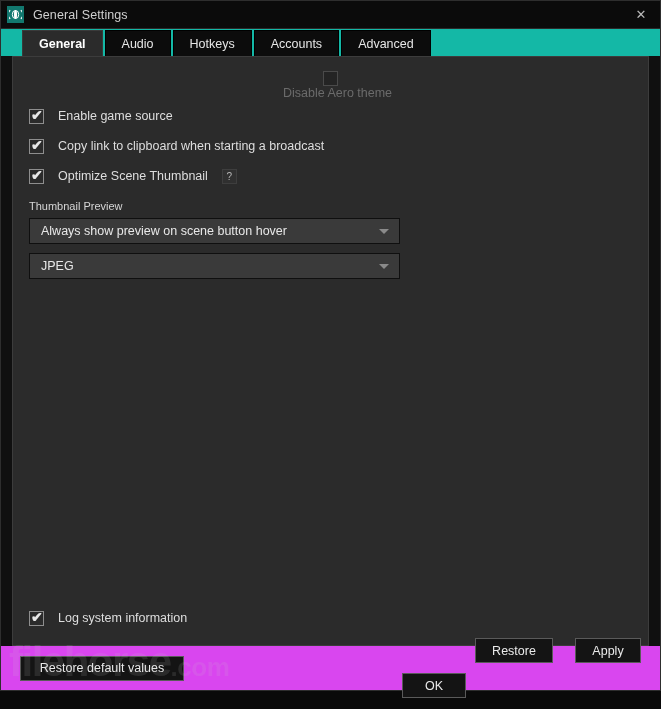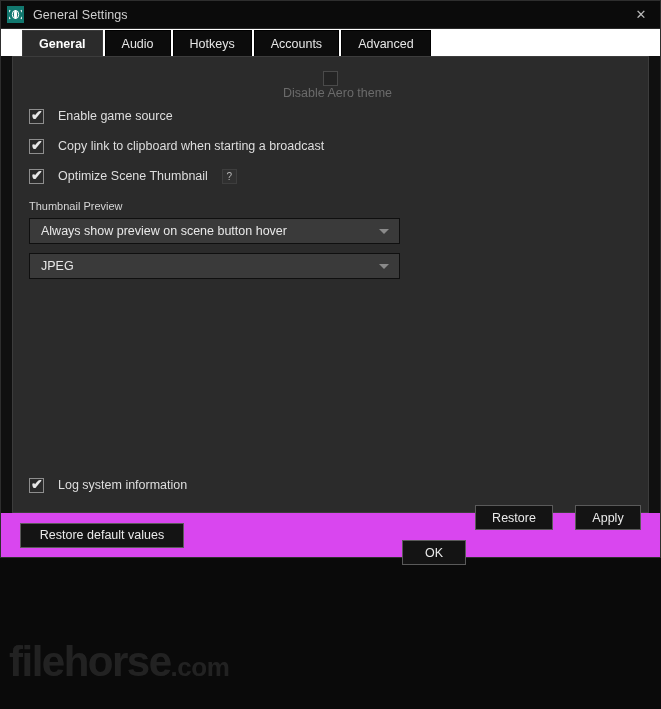--- a/index.html
+++ b/index.html
@@ -12,21 +12,21 @@
     height: 709px;
     overflow: hidden;
     font-family: "Liberation Sans", sans-serif;
     -webkit-font-smoothing: antialiased;
   }
 
   
   #window {
     position: relative;
     width: 661px;
-    height: 558px;
+    height: 691px;
     box-sizing: border-box;
     background: #101010;
     border: 1px solid #2e2e2e;
     display: flex;
     flex-direction: column;
   }
 
   
   #titlebar {
     position: relative;
@@ -66,21 +66,21 @@
     justify-content: center;
     color: #b9b9b9;
     font-size: 13px;
     cursor: pointer;
   }
 
   
   #tabstrip {
     flex: 0 0 27px;
     height: 27px;
-    background: #ffffff;
+    background: #14b8a6;
     display: flex;
     align-items: flex-end;
     padding-left: 21px;
     box-sizing: border-box;
   }
   .tab {
     height: 26px;
     line-height: 26px;
     padding: 0 16px;
     font-size: 12.5px;

